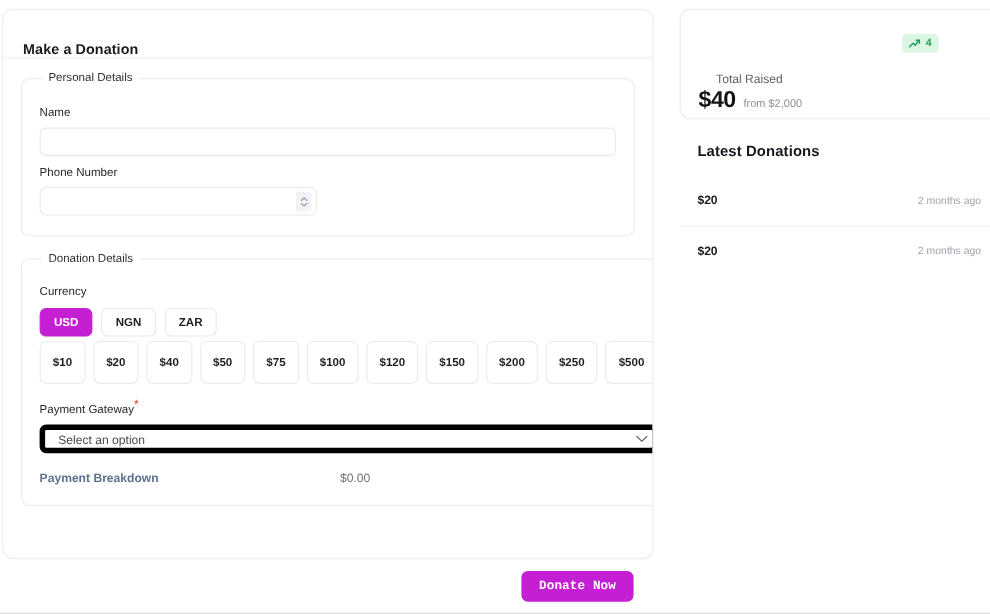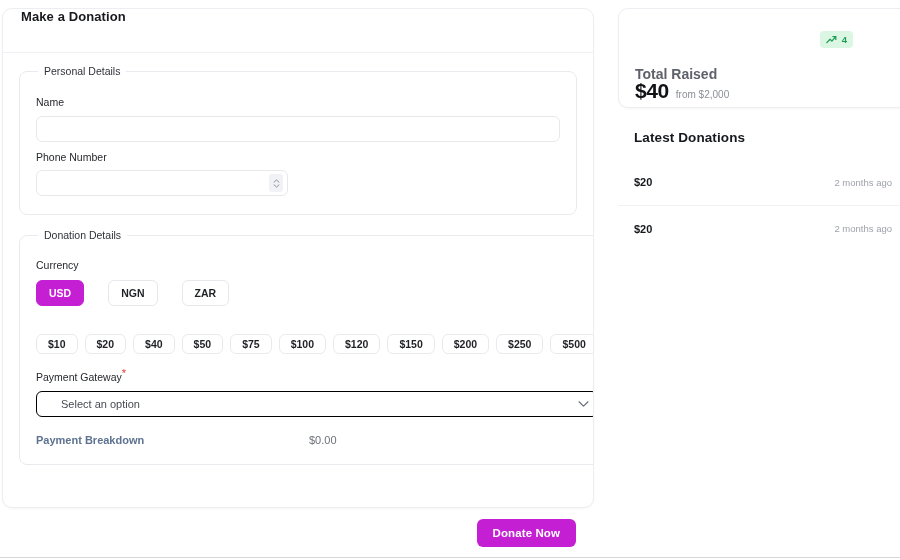--- a/index.html
+++ b/index.html
@@ -40,21 +40,21 @@
     border: 1px solid #eceef1;
     border-radius: 10px;
     box-shadow: 0 1px 2px rgba(16,24,40,.04);
     overflow: hidden;
   }
 
   .card-header {
     height: 44px;
     border-bottom: 1px solid #f0f1f4;
     display: flex;
-    align-items: flex-start;
+    align-items: flex-end;
     padding: 0 18px;
   }
   .card-title {
     font-size: 13px;
     font-weight: bold;
     color: #18191c;
     letter-spacing: .1px;
   }
 
   .card-body {
@@ -162,26 +162,26 @@
     color: #24262b;
     padding: 0 26px 0 9px;
     min-width: 0;
   }
 
   
   .select-wrap { position: relative; }
   .select {
     width: 100%;
     height: 26px;
-    border: 1px solid #000000;
+    border: 5px solid #000000;
     border-radius: 6px;
     background: #fff;
     display: flex;
-    align-items: center;
-    padding: 0 24px;
+    align-items: flex-end;
+    padding: 0 12px;
     font-size: 11px;
     color: #484b53;
     cursor: pointer;
   }
   .chev {
     position: absolute;
     right: 9px;
     top: 50%;
     transform: translateY(-50%);
     pointer-events: none;
@@ -189,23 +189,23 @@
 
   
   .sub-label {
     font-size: 10.5px;
     color: #26282e;
     margin: 8px 0 9px 0;
     display: block;
   }
   .pill-row {
     display: flex;
-    gap: 24px;
+    gap: 8px;
     flex-wrap: wrap;
-    margin-bottom: 28px;
+    margin-bottom: 4px;
   }
   .pill {
     height: 26px;
     min-width: 40px;
     padding: 0 12px;
     border: 1px solid #e6e8ec;
     border-radius: 6px;
     background: #fff;
     font-family: "Liberation Sans", sans-serif;
     font-size: 10.5px;
@@ -222,21 +222,21 @@
     color: #ffffff;
   }
 
   .amt-row {
     display: flex;
     gap: 7px;
     flex-wrap: nowrap;
     margin-bottom: 8px;
   }
   .amt {
-    height: 20px;
+    height: 39px;
     padding: 0 11px;
     border: 1px solid #e9eaee;
     border-radius: 6px;
     background: #fff;
     font-family: "Liberation Sans", sans-serif;
     font-size: 10.5px;
     font-weight: bold;
     color: #1f2126;
     display: inline-flex;
     align-items: center;
@@ -275,21 +275,21 @@
     justify-content: flex-end;
     padding-right: 18px;
   }
   .btn-donate {
     height: 28px;
     padding: 0 16px;
     background: #c41fd3;
     color: #fff;
     border: none;
     border-radius: 6px;
-    font-family: Liberation Sans, sans-serif;
+    font-family: Liberation Mono, monospace;
     font-size: 11.5px;
     font-weight: bold;
     cursor: pointer;
     letter-spacing: .1px;
   }
 
   
   .sidebar {
     position: absolute;
     left: 618px;
@@ -320,25 +320,24 @@
     gap: 5px;
   }
   .trend-badge .tnum {
     font-size: 9.5px;
     font-weight: bold;
     color: #1f9d55;
   }
 
   .stat-label {
     position: absolute;
-    left: 16px;
+    left: 32px;
     top: 57px;
-    font-size: 14px;
+    font-size: 11px;
     color: #5e626b;
-    font-weight: bold;
   }
   .stat-value-row {
     position: absolute;
     left: 16px;
     top: 70px;
     display: flex;
     align-items: baseline;
     gap: 7px;
   }
   .stat-value {

